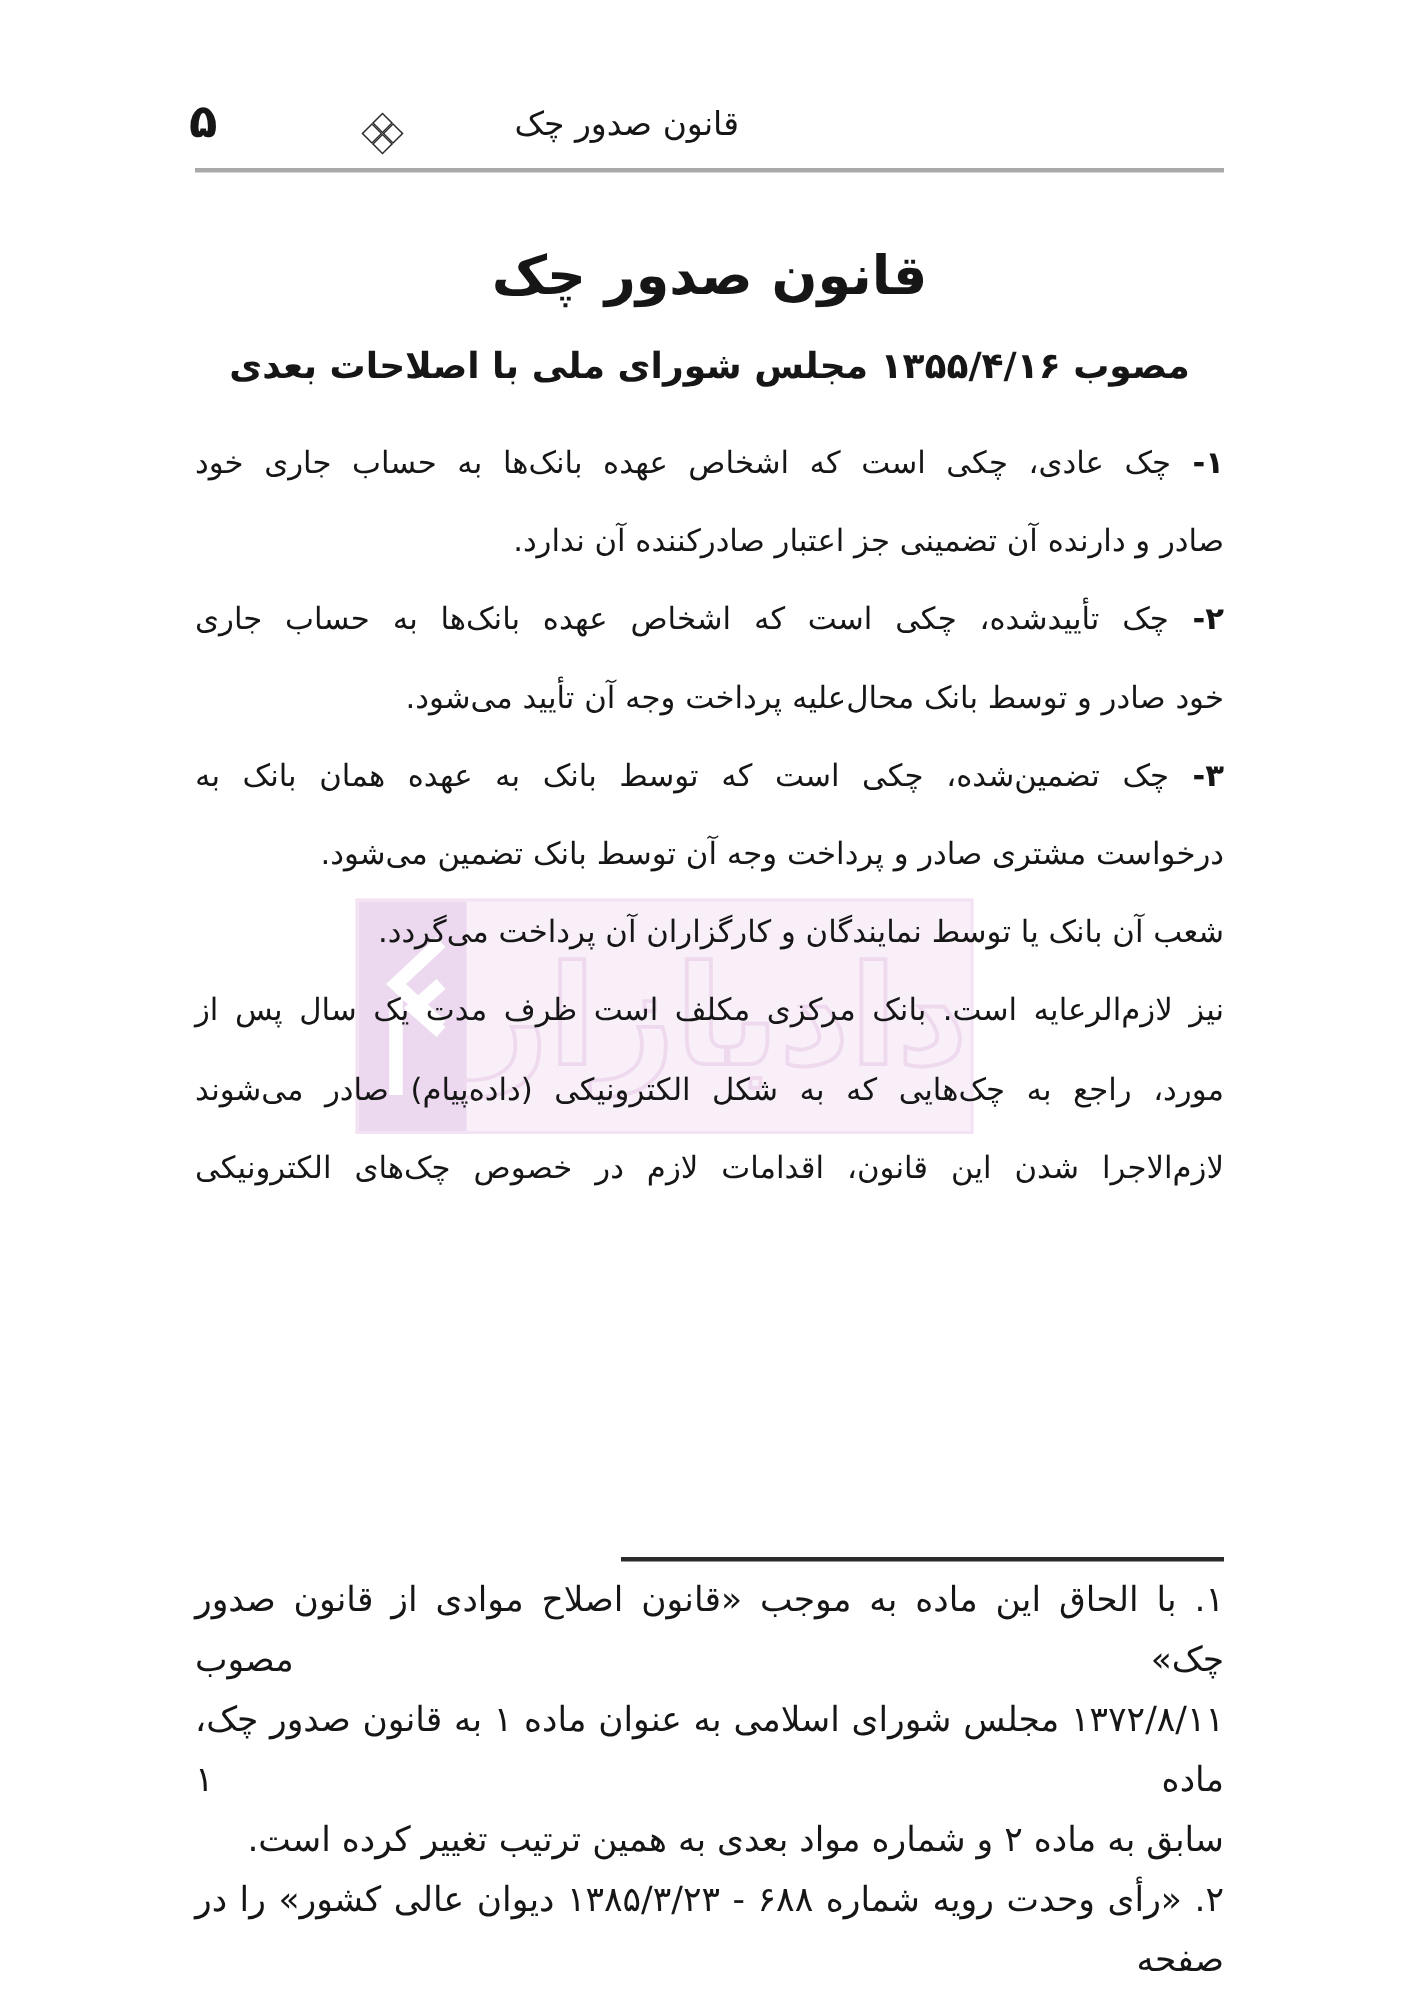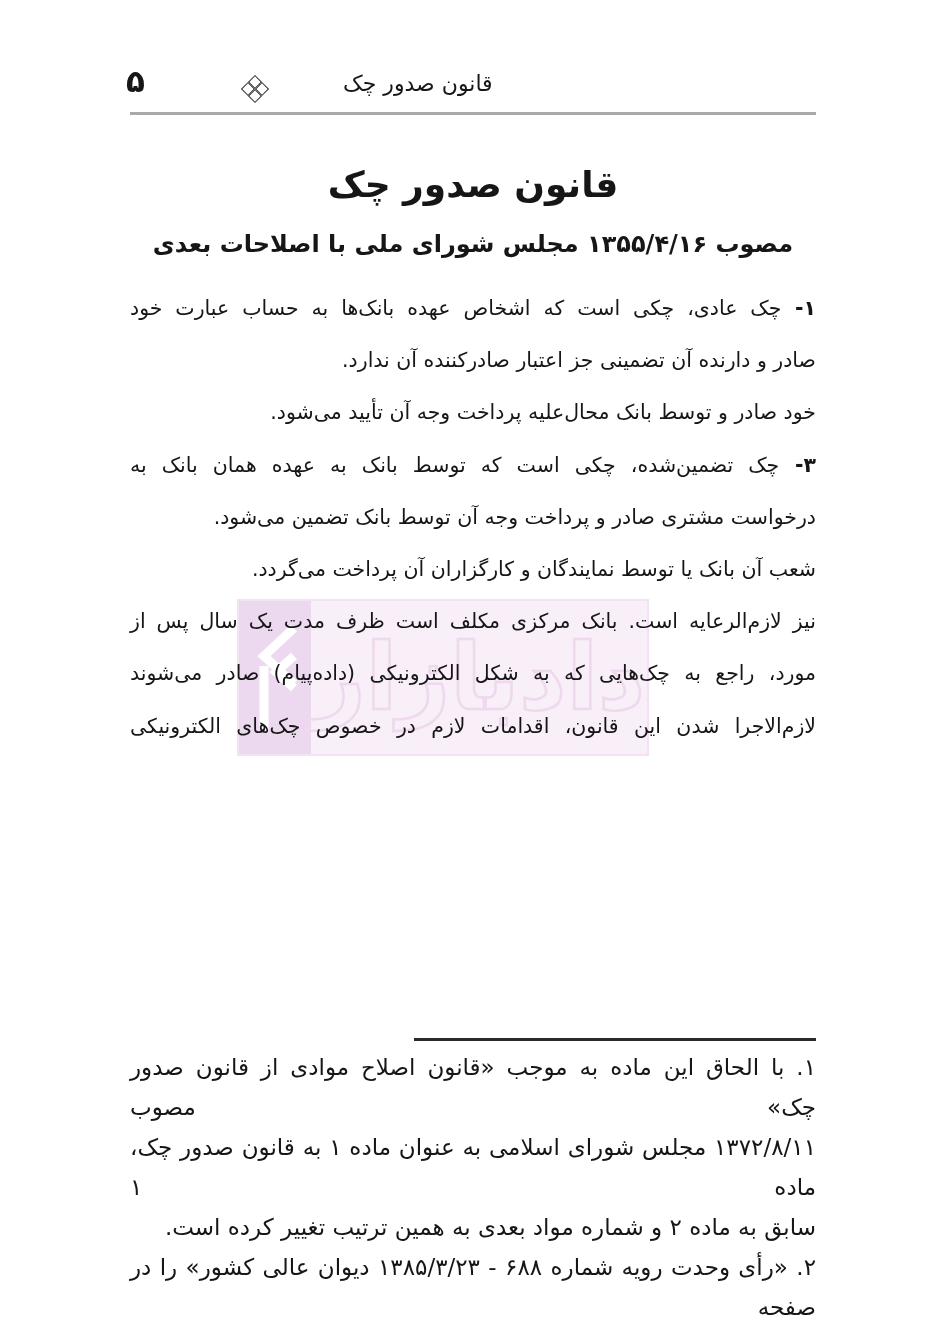--- a/index.html
+++ b/index.html
@@ -78,22 +78,23 @@
       <i class="e"></i>
       <i class="s"></i>
   </span>
   <span class="running-head">قانون صدور چک</span>
   <div class="header-rule"></div>
 
   <div class="doc-title">قانون صدور چک</div>
   <div class="doc-subtitle">مصوب ۱۳۵۵/۴/۱۶ مجلس شورای ملی با اصلاحات بعدی</div>
 
   <div class="body-text">
-      <div class="line justify"><span class="b ">۱- </span><span class="">چک عادی، چکی است که اشخاص عهده بانک‌ها به حساب عبارت خود</span></div>
+      <div class="line justify"><span class="b ">۱- </span><span class="">چک عادی، چکی است که اشخاص عهده بانک‌ها به حساب جاری خود</span></div>
       <div class="line"><span class="">صادر و دارنده آن تضمینی جز اعتبار صادرکننده آن ندارد.</span></div>
+      <div class="line justify"><span class="b ">۲- </span><span class="">چک تأییدشده، چکی است که اشخاص عهده بانک‌ها به حساب جاری</span></div>
       <div class="line"><span class="">خود صادر و توسط بانک محال‌علیه پرداخت وجه آن تأیید می‌شود.</span></div>
       <div class="line justify"><span class="b ">۳- </span><span class="">چک تضمین‌شده، چکی است که توسط بانک به عهده همان بانک به</span></div>
       <div class="line"><span class="">درخواست مشتری صادر و پرداخت وجه آن توسط بانک تضمین می‌شود.</span></div>
       <div class="line"><span class="">شعب آن بانک یا توسط نمایندگان و کارگزاران آن پرداخت می‌گردد.</span></div>
       <div class="line justify"><span class="">نیز لازم‌الرعایه است. بانک مرکزی مکلف است ظرف مدت یک سال پس از</span></div>
       <div class="line justify"><span class="">مورد، راجع به چک‌هایی که به شکل الکترونیکی (داده‌پیام) صادر می‌شوند</span></div>
       <div class="line justify"><span class="">لازم‌الاجرا شدن این قانون، اقدامات لازم در خصوص چک‌های الکترونیکی</span></div>
     </div>
 
   <div class="footnote-rule"></div>

